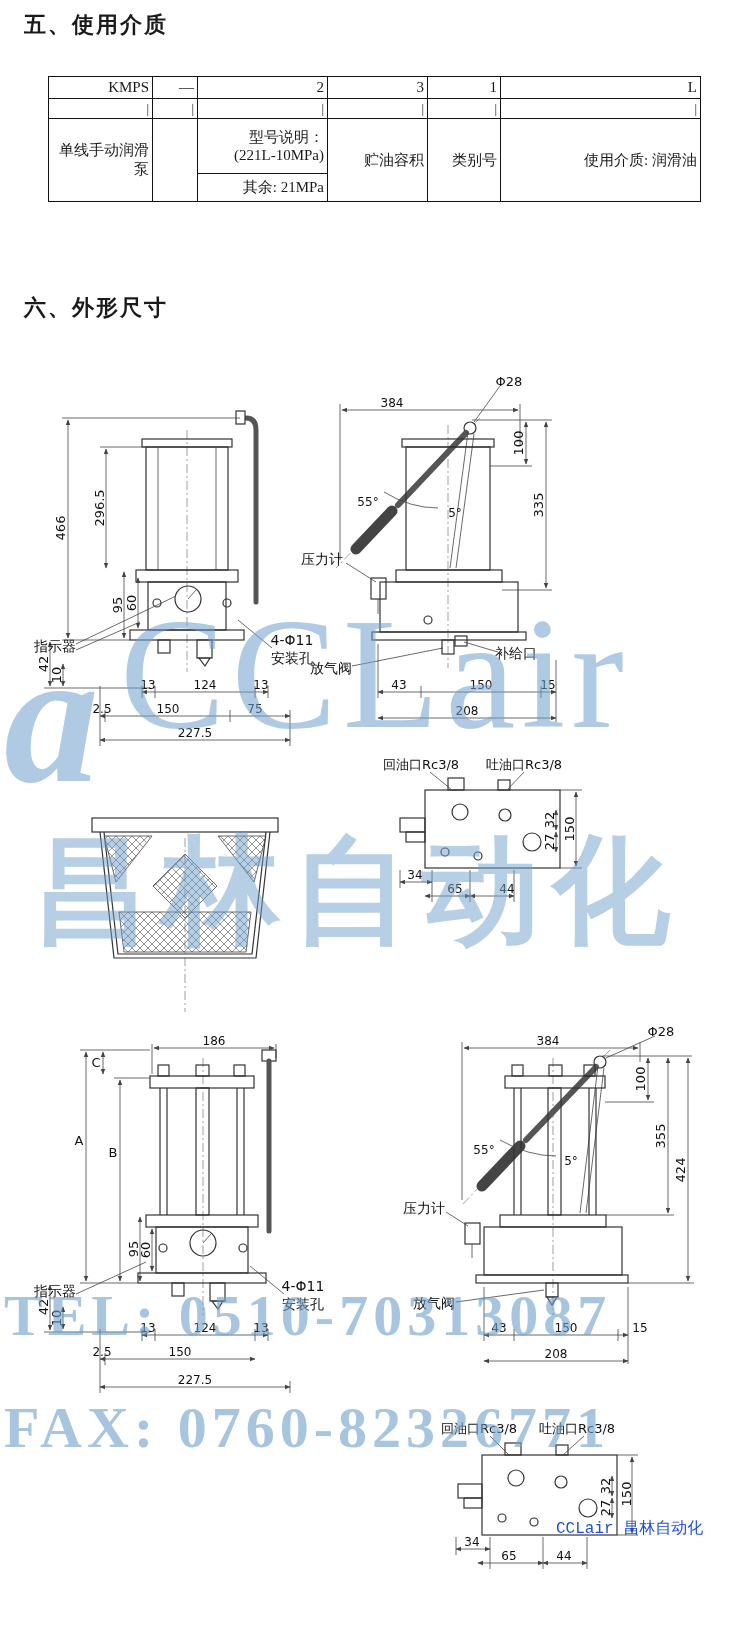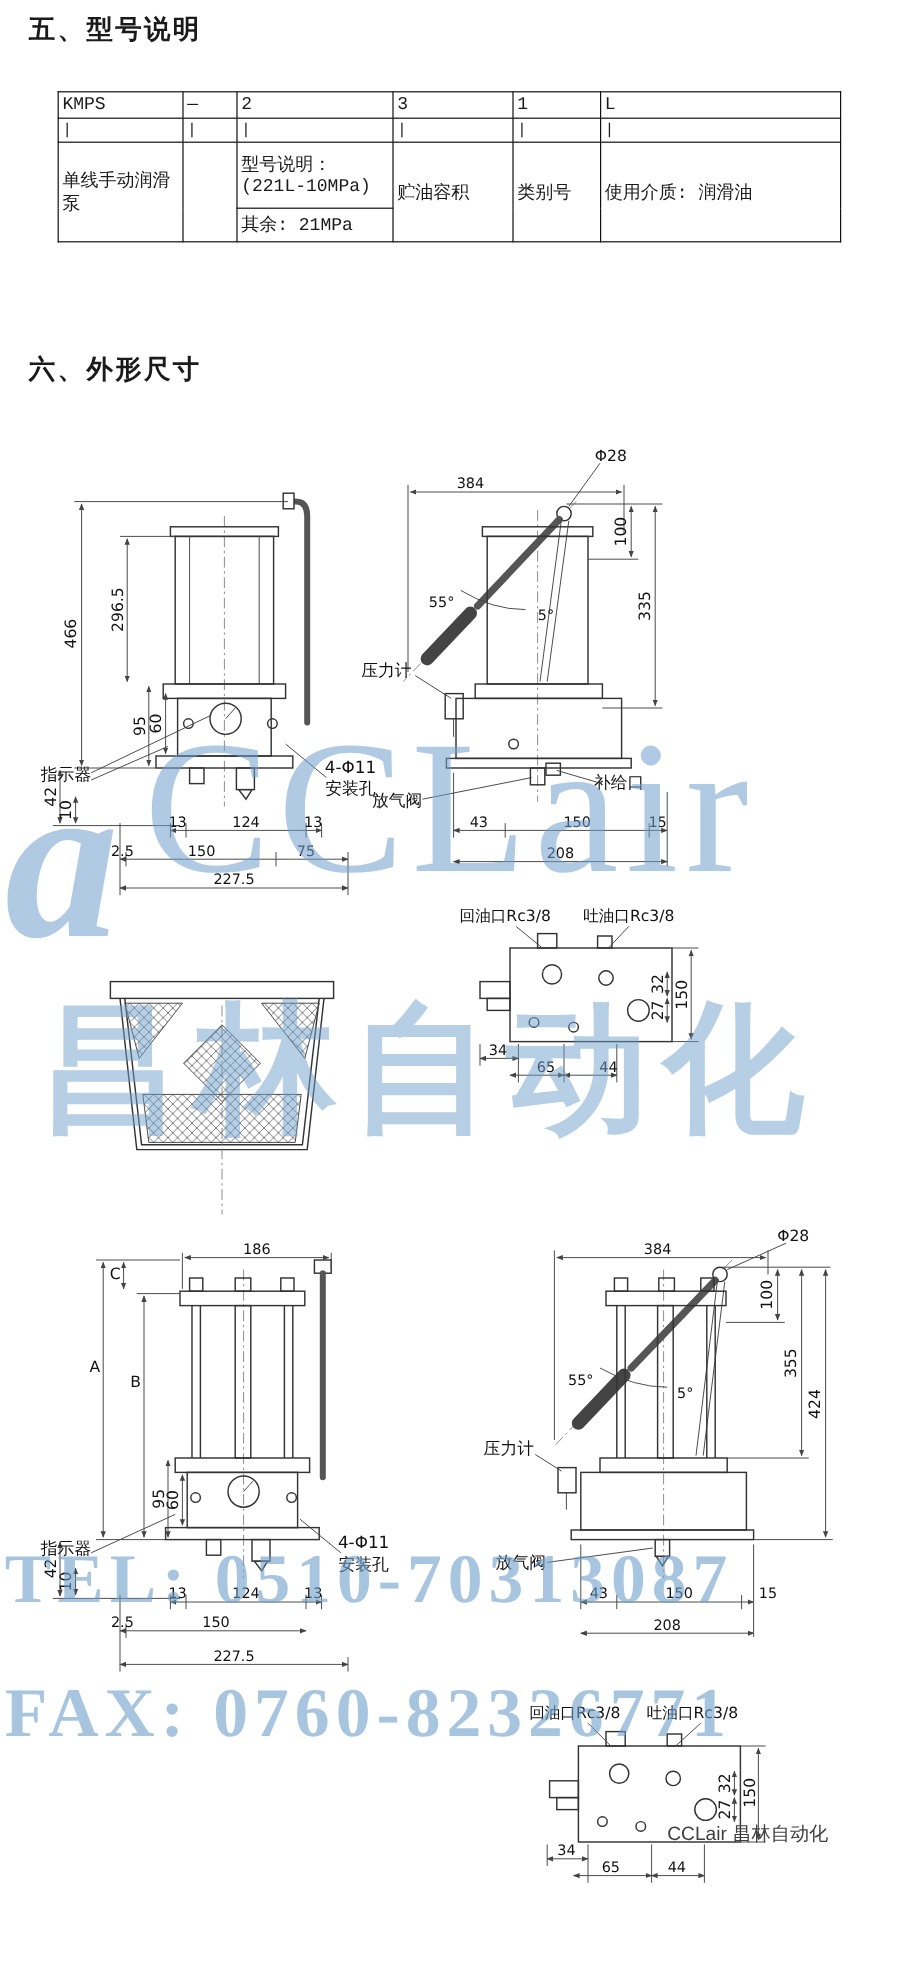--- a/index.html
+++ b/index.html
@@ -7,23 +7,23 @@
   body{position:relative;background:#ffffff;color:#1a1a1a;overflow:hidden;
        font-family:"Liberation Sans","DejaVu Sans",sans-serif}
 
   .sec-title{position:absolute;left:24px;font-size:22px;font-weight:bold;z-index:4;
              font-family:"Liberation Serif","DejaVu Serif",serif;letter-spacing:2px}
   #title5{top:10px}
   #title6{top:293px}
 
   table.model{position:absolute;left:48px;top:76px;border-collapse:collapse;z-index:4;
               table-layout:fixed;background:#fff}
-  table.model td{border:1px solid #111;text-align:left;vertical-align:middle;
+  table.model td{border:1px solid #111;text-align:right;vertical-align:middle;
                  font-size:15px;padding:0 3px;
-                 font-family:Liberation Mono, monospace}
+                 font-family:Liberation Serif, serif}
   tr.codes td{height:22px;font-size:15px}
   tr.bars td{height:20px;font-size:13px}
   td.ptop{height:55px}
   td.pbot{height:28px}
   td.product{width:104px}
 
   #drawings{position:absolute;left:0;top:0;z-index:1}
   .s{fill:none;stroke:#333;stroke-width:1.2}
   .sf{fill:#fff;stroke:#333;stroke-width:1.2}
   .d{fill:none;stroke:#444;stroke-width:0.8}
@@ -40,27 +40,27 @@
 
   .wm{position:absolute;color:#6fa0cc;pointer-events:none;white-space:nowrap;z-index:3;
       font-family:"Liberation Serif","DejaVu Serif",serif}
   #wm-alpha{left:4px;top:608px;font-size:190px;font-style:italic;opacity:.55;font-weight:bold}
   #wm-cclair{left:120px;top:583px;font-size:158px;font-weight:normal;opacity:.55;letter-spacing:6px}
   #wm-brand{left:32px;top:812px;font-size:118px;font-weight:bold;opacity:.5;letter-spacing:12px;
             font-family:"Liberation Sans",sans-serif}
   #wm-tel{left:4px;top:1282px;font-size:58px;font-weight:bold;opacity:.6;letter-spacing:5px}
   #wm-fax{left:4px;top:1394px;font-size:58px;font-weight:bold;opacity:.6;letter-spacing:5px}
 
-  #footer{position:absolute;left:556px;top:1518px;font-size:16px;color:#404040;z-index:6;
-          font-family:Liberation Sans, sans-serif}
+  #footer{position:absolute;left:556px;top:1518px;font-size:16px;color:#1d4ed8;z-index:6;
+          font-family:Liberation Mono, monospace}
 </style>
 </head>
 <body>
 
-<div id="title5" class="sec-title">五、型号说明</div>
+<div id="title5" class="sec-title">五、使用介质</div>
 
 <table class="model">
   <colgroup>
     <col style="width:104px">
       <col style="width:45px">
       <col style="width:130px">
     <col style="width:100px">
       <col style="width:73px">
       <col style="width:200px">
   </colgroup>

